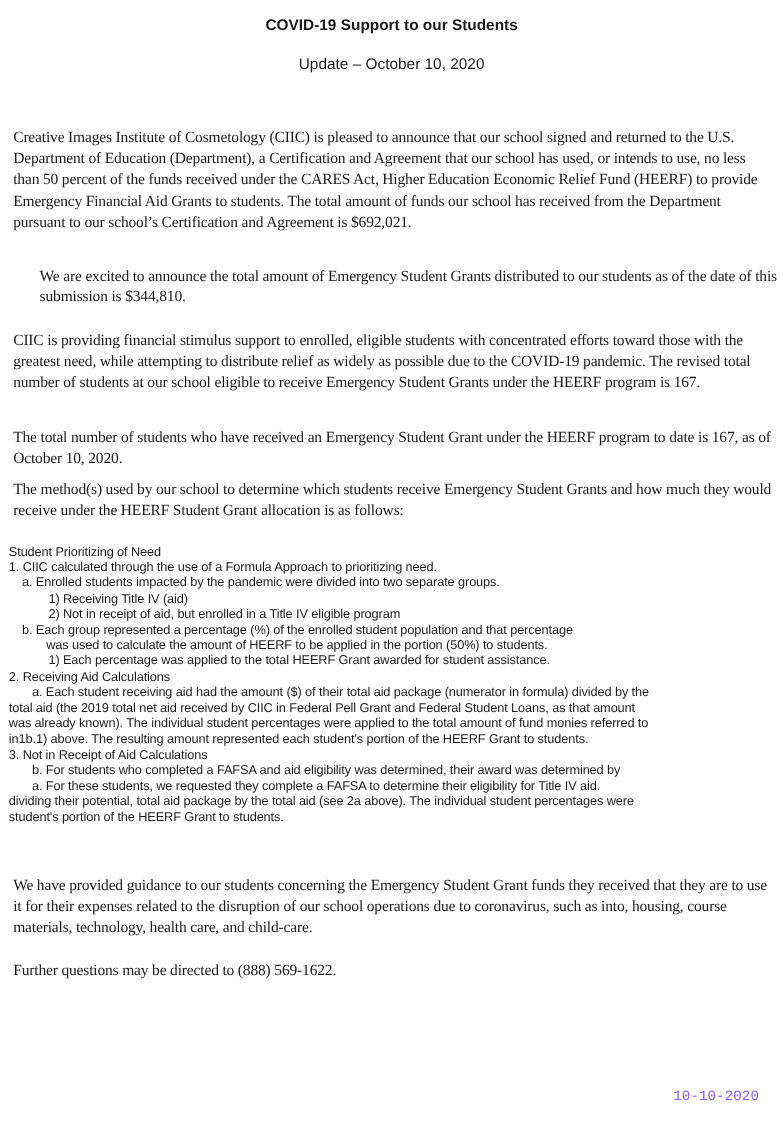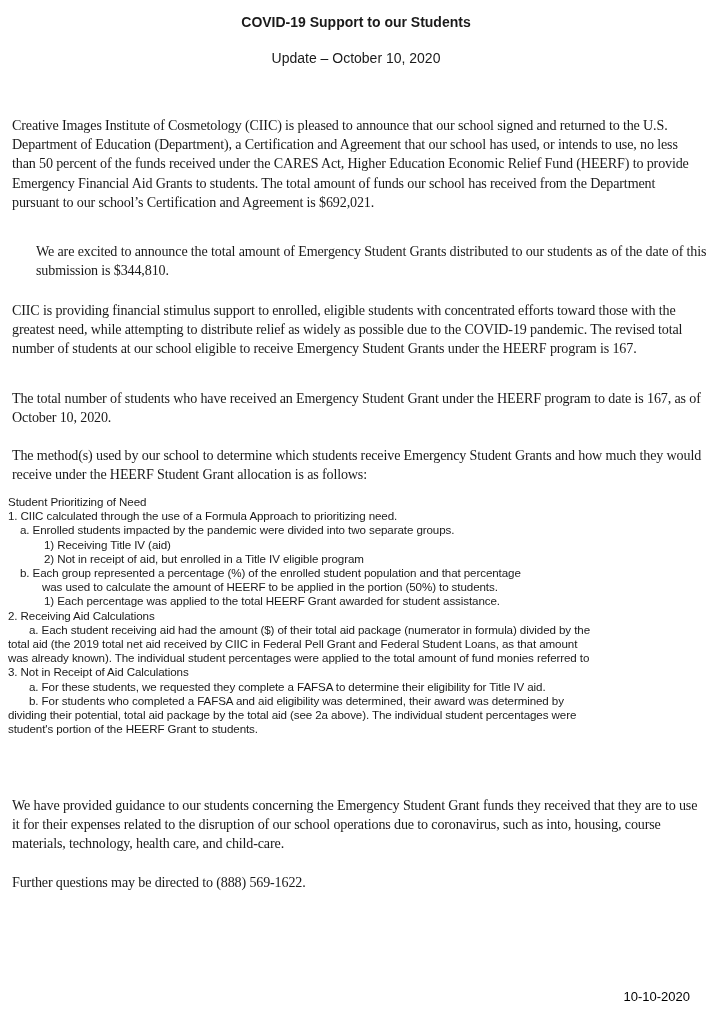--- a/index.html
+++ b/index.html
@@ -16,36 +16,36 @@
     .para {
       position: absolute; left: 12px; width: 690px;
       font-size: 14.1px; line-height: 19.2px; margin: 0;
       letter-spacing: -0.15px;
       font-family: Liberation Serif, serif;
     }
     #p1 { top: 116px; }
     #p2 { top: 242px; margin-left: 24px; }
     #p3 { top: 301px; }
     #p4 { top: 389px; }
-    #p5 { top: 446px; }
+    #p5 { top: 436px; }
     .method {
       position: absolute; left: 8px; top: 495px; width: 696px;
       font-size: 11.6px; line-height: 14.2px; letter-spacing: -0.1px;
     }
     .method div { white-space: nowrap; }
     .l0 { padding-left: 0; }
     .l1 { padding-left: 12px; }
     .l2 { padding-left: 21px; }
     .l3 { padding-left: 36px; }
     .l2c { padding-left: 34px; }
     #p6 { top: 796px; }
     #p7 { top: 873px; }
     .footer-date {
       position: absolute; right: 22px; top: 989px;
-      font-family: Liberation Sans, sans-serif; font-size: 13px; color: #000000;
+      font-family: Liberation Mono, monospace; font-size: 13px; color: #8b5cf6;
     }
   </style>
 </head>
 <body>
 
 <div class="title" id="t1">COVID-19 Support to our Students</div>
 <div class="title" id="t2">Update – October 10, 2020</div>
 
 <p class="para" id="p1">Creative Images Institute of Cosmetology (CIIC) is pleased to announce that our school signed and returned to the U.S. Department of Education (Department), a Certification and Agreement that our school has used, or intends to use, no less than 50 percent of the funds received under the CARES Act, Higher Education Economic Relief Fund (HEERF) to provide Emergency Financial Aid Grants to students. The total amount of funds our school has received from the Department pursuant to our school’s Certification and Agreement is $692,021.</p>
 <p class="para" id="p2">We are excited to announce the total amount of Emergency Student Grants distributed to our students as of the date of this submission is $344,810.</p>
@@ -59,23 +59,24 @@
   <div class="l1">a.  Enrolled students impacted by the pandemic were divided into two separate groups.</div>
   <div class="l3">1)  Receiving Title IV (aid)</div>
   <div class="l3">2)  Not in receipt of aid, but enrolled in a Title IV eligible program</div>
   <div class="l1">b.  Each group represented a percentage (%) of the enrolled student population and that percentage</div>
   <div class="l2c">was used to calculate the amount of HEERF to be applied in the portion (50%) to students.</div>
   <div class="l3">1)  Each percentage was applied to the total HEERF Grant awarded for student assistance.</div>
   <div class="l0">2.  Receiving Aid Calculations</div>
   <div class="l2">a.  Each student receiving aid had the amount ($) of their total aid package (numerator in formula) divided by the</div>
   <div class="l0">total aid (the 2019 total net aid received by CIIC in Federal Pell Grant and Federal Student Loans, as that amount</div>
   <div class="l0">was already known).  The individual student percentages were applied to the total amount of fund monies referred to</div>
+  <div class="l0">in1b.1) above.  The resulting amount represented each student’s portion of the HEERF Grant to students.</div>
   <div class="l0">3.  Not in Receipt of Aid Calculations</div>
+  <div class="l2">b.  For students who completed a FAFSA and aid eligibility was determined, their award was determined by</div>
   <div class="l2">a.  For these students, we requested they complete a FAFSA to determine their eligibility for Title IV aid.</div>
-  <div class="l2">b.  For students who completed a FAFSA and aid eligibility was determined, their award was determined by</div>
   <div class="l0">dividing their potential, total aid package by the total aid (see 2a above). The individual student percentages were</div>
   <div class="l0">student's portion of the HEERF Grant to students.</div>
 </div>
 
 <p class="para" id="p6">We have provided guidance to our students concerning the Emergency Student Grant funds they received that they are to use it for their expenses related to the disruption of our school operations due to coronavirus, such as into, housing, course materials, technology, health care, and child-care.</p>
 <p class="para" id="p7">Further questions may be directed to (888) 569-1622.</p>
 
 <div class="footer-date">10-10-2020</div>
 
 </body></html>

